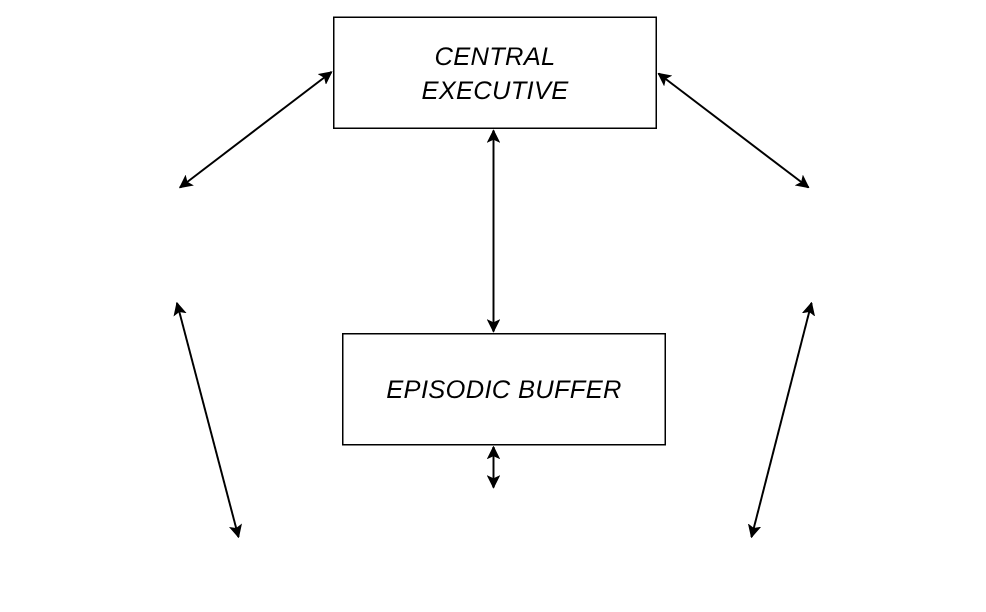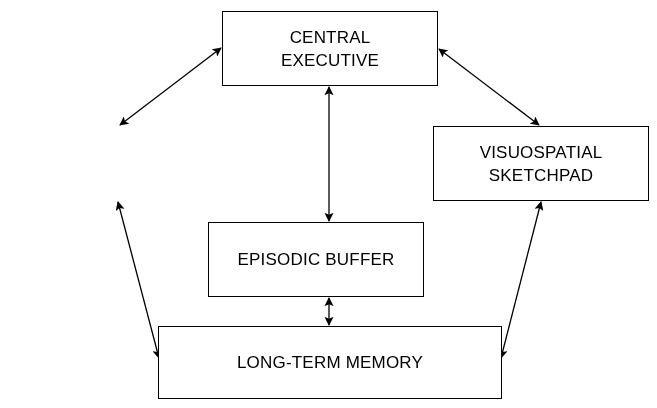--- a/index.html
+++ b/index.html
@@ -27,34 +27,35 @@
   .node-box {
     position: absolute;
     box-sizing: border-box;
     border: 1.4px solid #000000;
     background: #ffffff;
     display: flex;
     align-items: center;
     justify-content: center;
     text-align: center;
     z-index: 2;
+    font-style: italic;
   }
   .node-label {
     font-family: "Liberation Sans", sans-serif;
     font-size: 17px;
     line-height: 23px;
     color: #000000;
     letter-spacing: 0.2px;
     white-space: pre-line;
     padding: 0 4px;
   }
   #node-central-executive { left: 222px; top: 11px;  width: 216px; height: 75px; }
   #node-phonological-loop  { left: 10px;  top: 126px; width: 216px; height: 75px; }
   #node-visuospatial-sketchpad { left: 433px; top: 126px; width: 216px; height: 75px; }
-  #node-episodic-buffer    { left: 208px; top: 222px; width: 216px; height: 75px; }
+  #node-episodic-buffer    { left: 228px; top: 222px; width: 216px; height: 75px; }
   #node-long-term-memory   { left: 158px; top: 326px; width: 344px; height: 73px; }
 </style>
 </head>
 <body>
 
 <div id="diagram-root">
 
   <svg id="edges-layer" viewBox="0 0 657 408" width="657" height="408" xmlns="http://www.w3.org/2000/svg">
     <defs>
       <marker id="arrow-start" viewBox="0 0 10 10" refX="9" refY="5" markerWidth="7" markerHeight="7" orient="auto-start-reverse" markerUnits="strokeWidth">
@@ -77,26 +78,19 @@
 
     <line x1="541" y1="202" x2="501" y2="358" stroke="#000000" stroke-width="1.3" marker-start="url(#arrow-start)" marker-end="url(#arrow-end)"></line>
   </svg>
 
   <div class="node-box" id="node-central-executive">
     <span class="node-label">CENTRAL
 EXECUTIVE</span>
   </div>
 
 
-  <div class="node-box" id="node-visuospatial-sketchpad">
-    <span class="node-label">VISUOSPATIAL
-SKETCHPAD</span>
-  </div>
 
   <div class="node-box" id="node-episodic-buffer">
     <span class="node-label">EPISODIC BUFFER</span>
   </div>
 
-  <div class="node-box" id="node-long-term-memory">
-    <span class="node-label">LONG-TERM MEMORY</span>
-  </div>
 
 </div>
 
 </body></html>

